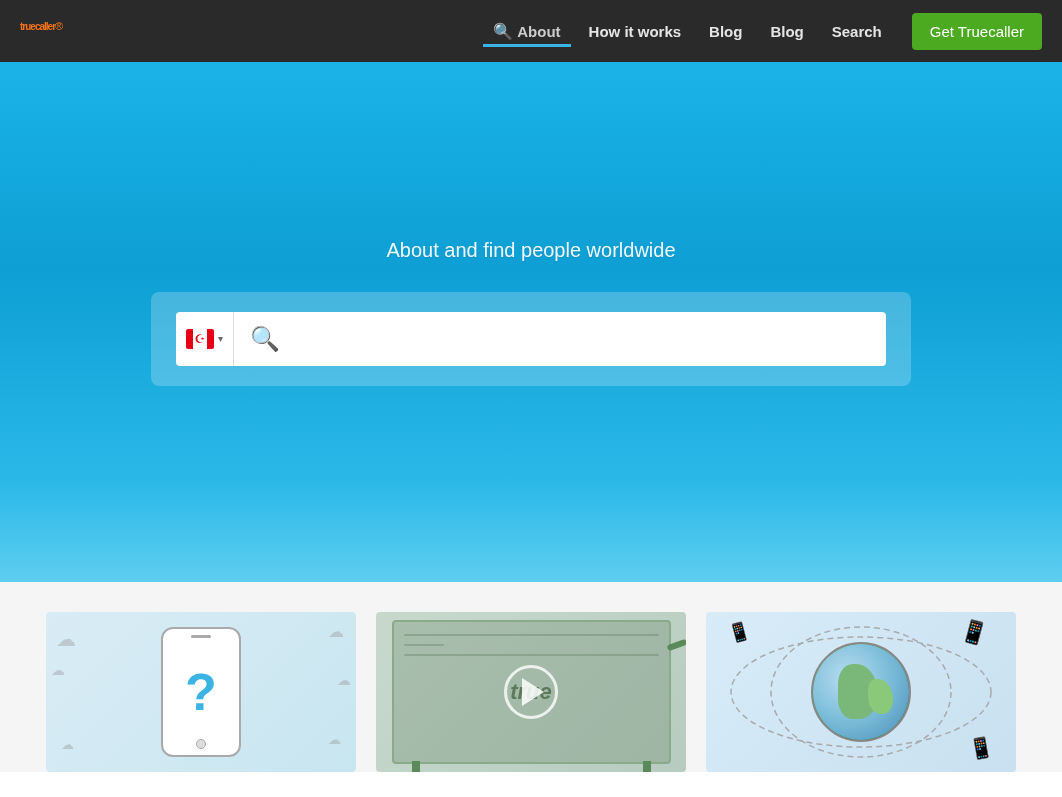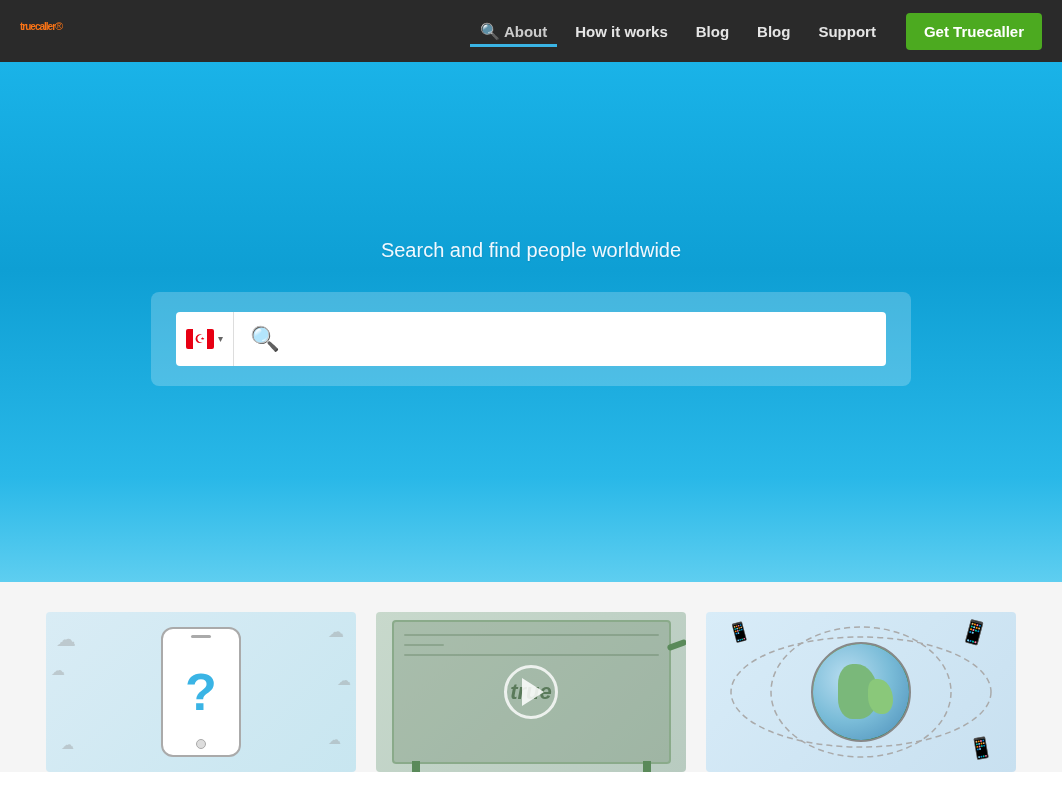--- a/index.html
+++ b/index.html
@@ -49,21 +49,21 @@
     }
     .search-icon-nav {
       font-size: 16px;
     }
     .get-truecaller-btn {
       background-color: #4caa20;
       color: white;
       border: none;
       padding: 10px 18px;
       font-size: 15px;
-      font-weight: bold;
+      font-weight: normal;
       border-radius: 4px;
       cursor: pointer;
       margin-left: 12px;
     }
 
     
     .hero {
       background: linear-gradient(180deg, #1ab3e8 0%, #0e9fd4 40%, #29b8e8 80%, #5ecef0 100%);
       min-height: 520px;
       display: flex;
@@ -313,28 +313,28 @@
     <a class="nav-link" href="#">
       <span>How it works</span>
     </a>
     <a class="nav-link" href="#">
       <span>Blog</span>
     </a>
     <a class="nav-link" href="#">
       <span>Blog</span>
     </a>
     <a class="nav-link" href="#">
-      <span>Support</span>
+      <span>Search</span>
     </a>
     <button class="get-truecaller-btn">Get Truecaller</button>
   </div>
 </nav>
 
 <section class="hero">
-  <p class="hero-tagline">Search and find people worldwide</p>
+  <p class="hero-tagline">About and find people worldwide</p>
   <div class="search-box-container">
     <div class="search-row">
       <div class="flag-dropdown">
         <div class="flag-icon">
           <div class="flag-tunisia">
             <div class="flag-red-left"></div>
             <div class="flag-white-center">
               <span class="flag-crescent">☪</span>
             </div>
             <div class="flag-red-right"></div>

